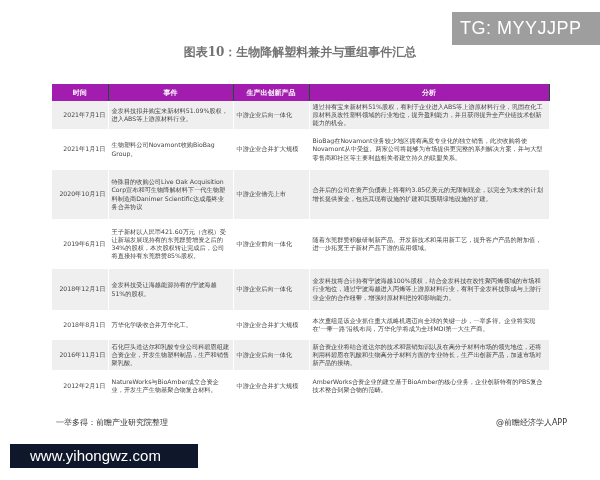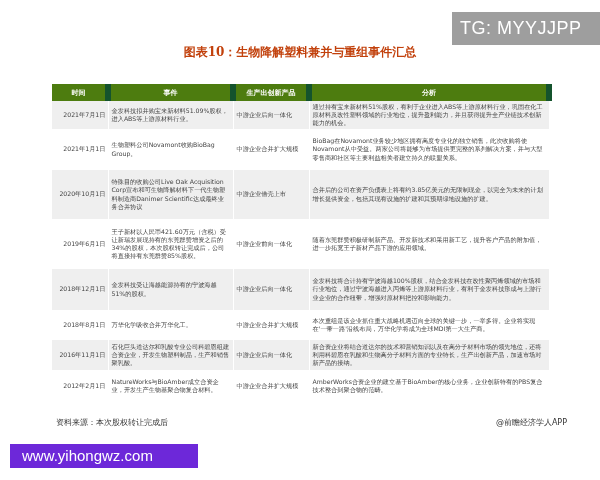--- a/index.html
+++ b/index.html
@@ -5,47 +5,47 @@
   * { box-sizing: border-box; margin: 0; padding: 0; }
   html, body { width: 600px; height: 480px; background: #ffffff; overflow: hidden; }
   body { position: relative; font-family: "DejaVu Sans", "Liberation Sans", sans-serif; color: #333; }
   .tg-badge {
     position: absolute; left: 452px; top: 12px; width: 148px; height: 33px;
     background: #9e9e9e; color: #fff; font-family: "Liberation Sans", sans-serif;
     font-size: 18px; line-height: 33px; padding-left: 8px; letter-spacing: 0.5px;
   }
   .title {
     position: absolute; left: 0; top: 44px; width: 600px; text-align: center;
-    font-size: 12px; font-weight: bold; color: #c2410c; font-family: "DejaVu Serif", serif;
+    font-size: 12px; font-weight: bold; color: #737373; font-family: "DejaVu Serif", serif;
   }
   .table {
     position: absolute; left: 52px; top: 84px; width: 497px;
     border-collapse: collapse; table-layout: fixed;
   }
   .table th {
-    background: #4d7c0f; color: #fff; font-size: 7px; font-weight: bold;
-    height: 17px; border-right: 6px solid #14532d; text-align: center;
+    background: #a21caf; color: #fff; font-size: 7px; font-weight: bold;
+    height: 17px; border-right: 1px solid #14532d; text-align: center;
   }
   .table td {
     font-size: 6.2px; line-height: 8.2px; color: #444; vertical-align: middle;
     padding: 1px 3px; border-right: 1px solid #fff;
   }
   .table tr.alt td { background: #efefef; }
   .table tr.plain td { background: #ffffff; }
   .c-date { text-align: right; white-space: nowrap; padding-right: 2px !important; }
   .source {
     position: absolute; left: 56px; top: 417px; font-size: 8px; color: #333;
   }
   .brand {
     position: absolute; right: 33px; top: 417px; font-size: 8px; color: #333;
   }
   .url-badge {
     position: absolute; left: 10px; top: 444px; width: 188px; height: 24px;
-    background: #6d28d9; color: #fff; font-family: "Liberation Sans", sans-serif;
-    font-size: 15px; line-height: 24px; padding-left: 12px;
+    background: #0f172a; color: #fff; font-family: "Liberation Sans", sans-serif;
+    font-size: 15px; line-height: 24px; padding-left: 20px;
   }
 </style>
 </head>
 <body>
 
 <div class="tg-badge">TG: MYYJJPP</div>
 
 <div class="title">图表10：生物降解塑料兼并与重组事件汇总</div>
 
 <table class="table">
@@ -108,16 +108,16 @@
     </tr>
     <tr class="plain" style="height:32px">
       <td class="c-date">2012年2月1日</td>
       <td>NatureWorks与BioAmber成立合资企业，开发生产生物基聚合物复合材料。</td>
       <td>中游企业合并扩大规模</td>
       <td>AmberWorks合资企业的建立基于BioAmber的核心业务，企业创新特有的PBS复合技术整合到聚合物的范畴。</td>
     </tr>
   </tbody>
 </table>
 
-<div class="source">资料来源：本次股权转让完成后</div>
+<div class="source">一举多得：前瞻产业研究院整理</div>
 <div class="brand">@前瞻经济学人APP</div>
 
 <div class="url-badge">www.yihongwz.com</div>
 
 </body></html>

